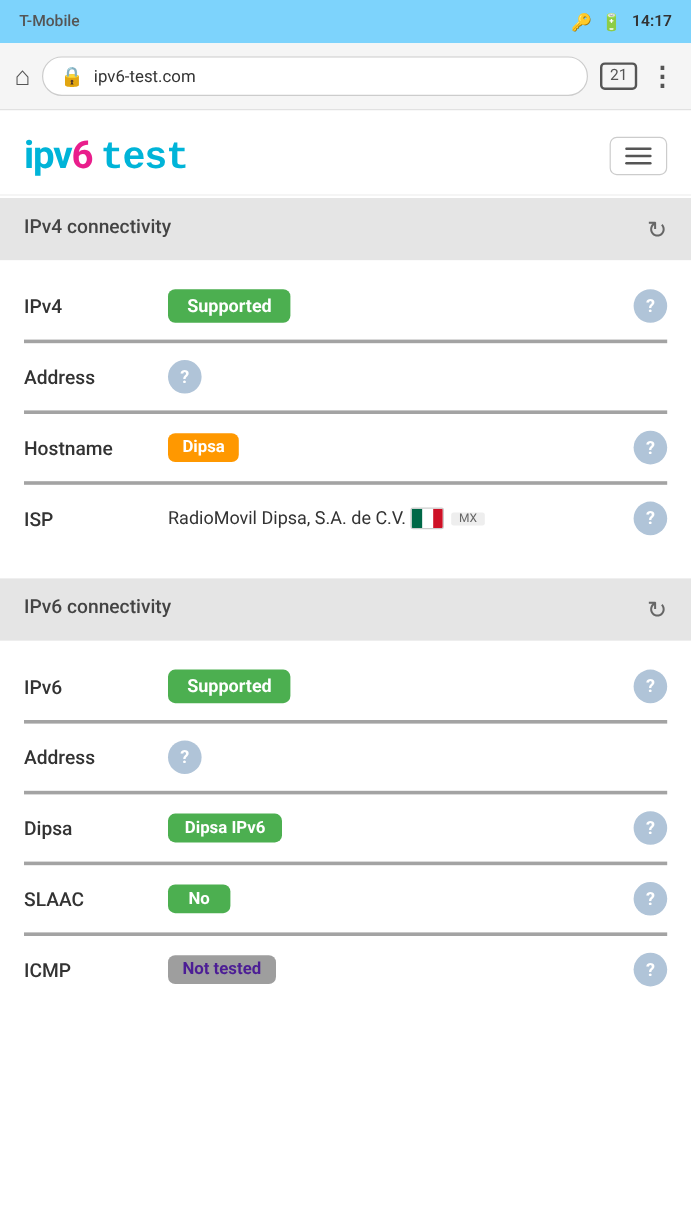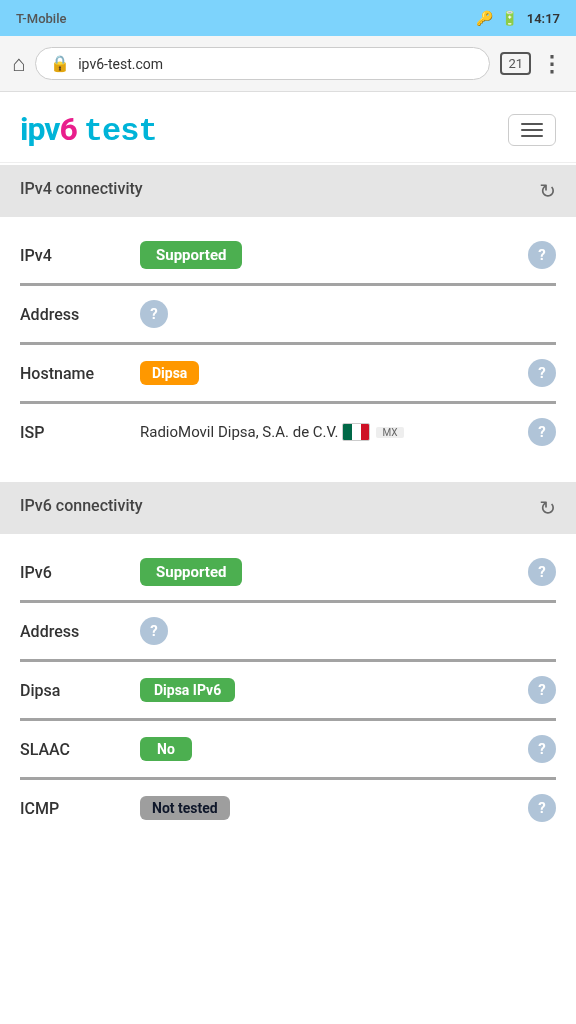--- a/index.html
+++ b/index.html
@@ -187,21 +187,21 @@
       padding: 5px 16px;
       border-radius: 6px;
       font-size: 15px;
       font-weight: bold;
       color: #fff;
     }
     .badge-green { background: #4caf50; }
     .badge-orange { background: #ff9800; color: #fff; font-size: 14px; padding: 4px 12px; }
     .badge-green-small { background: #4caf50; font-size: 14px; padding: 4px 14px; }
     .badge-green-small2 { background: #4caf50; font-size: 14px; padding: 4px 17px; }
-    .badge-gray { background: #9e9e9e; font-size: 14px; padding: 4px 12px; color: #0f172a; }
+    .badge-gray { background: #9e9e9e; font-size: 14px; padding: 4px 12px; color: #4c1d95; }
 
     .link-value {
       color: #1565c0;
       font-size: 15px;
     }
 
     
     .flag-area {
       display: inline-flex;
       align-items: center;

